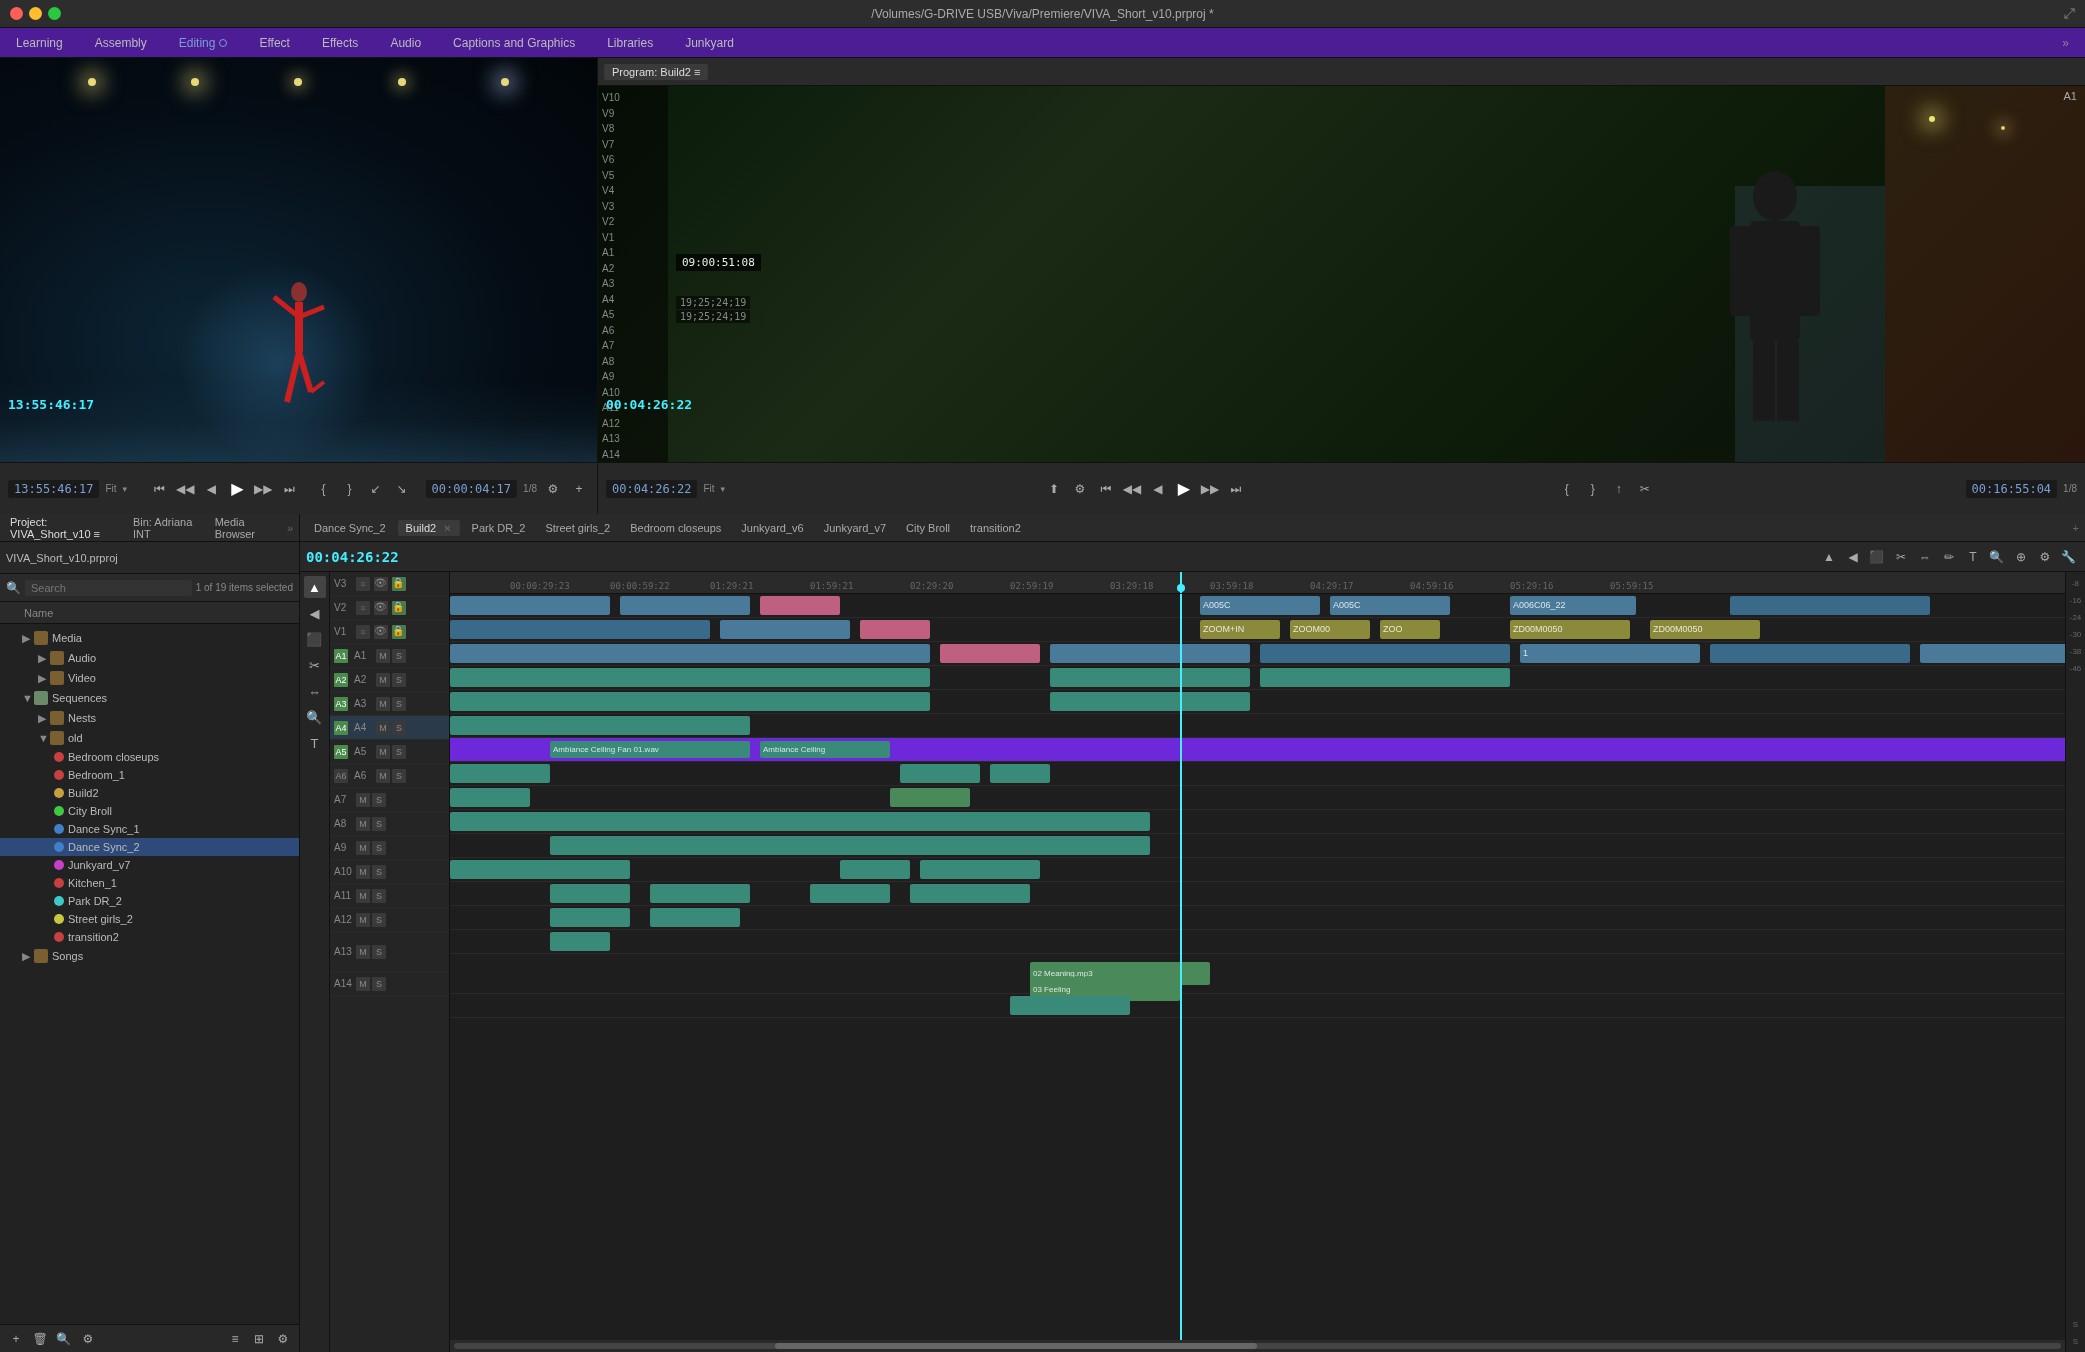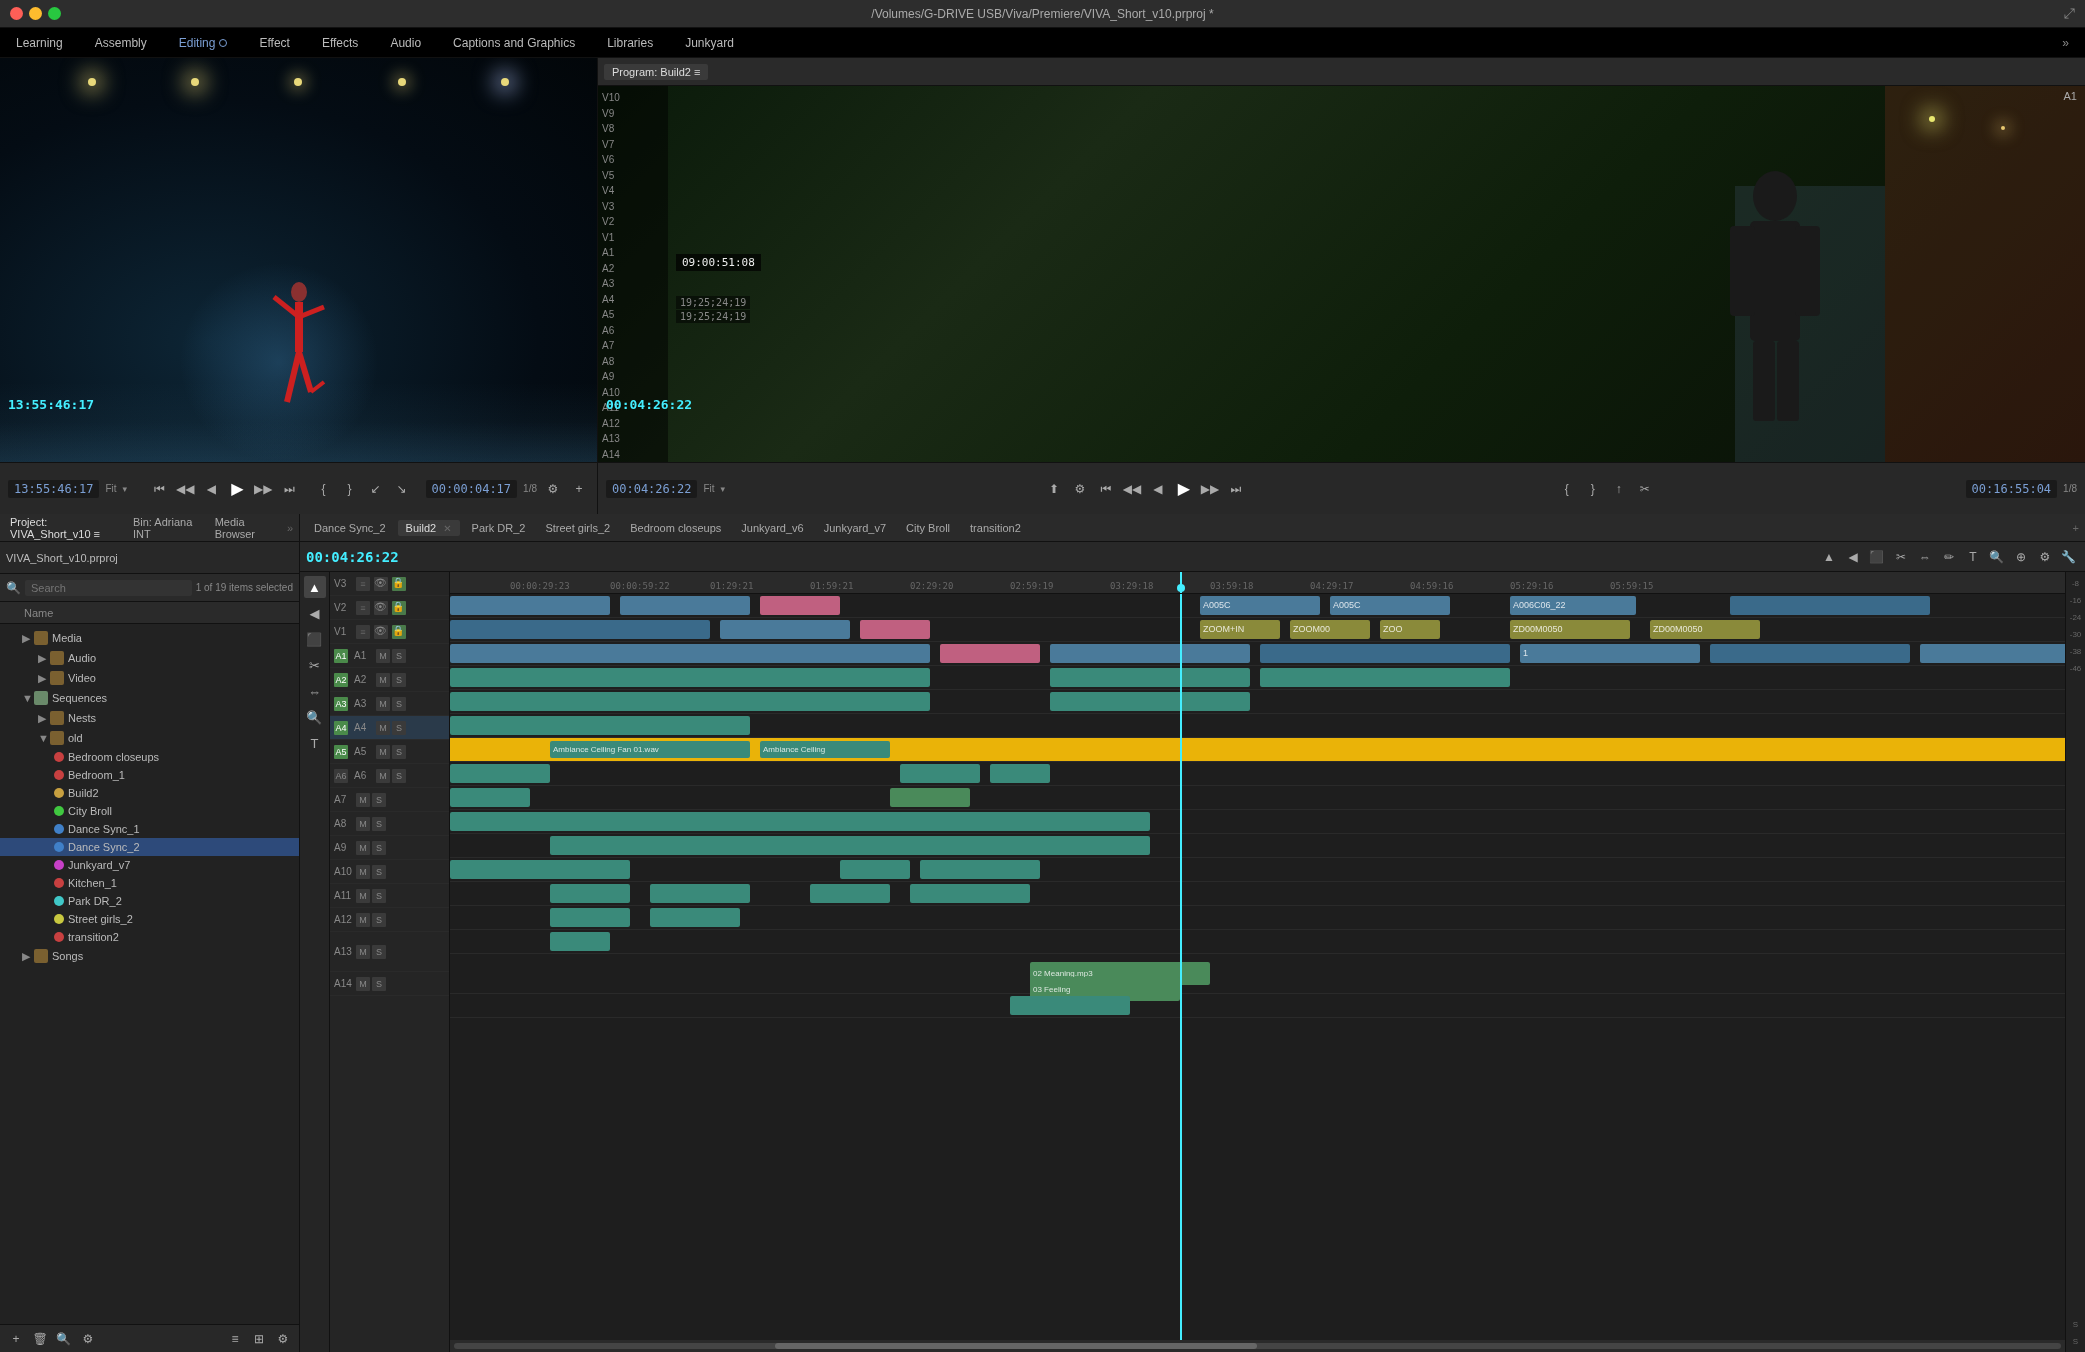--- a/index.html
+++ b/index.html
@@ -45,21 +45,21 @@
     #expand-btn {
       position: absolute;
       right: 10px;
       color: #888;
       font-size: 14px;
       cursor: pointer;
     }
 
     
     #menu-bar {
-      background: #000000;
+      background: #4c1d95;
       height: 30px;
       display: flex;
       align-items: center;
       padding: 0 10px;
       border-bottom: 1px solid #111;
       gap: 20px;
     }
     .menu-item {
       color: #bbb;
       font-size: 12px;
@@ -1199,21 +1199,21 @@
 
           <div class="track-row">
             <div class="track-clip clip-teal" style="left:0;width:480px;"></div>
             <div class="track-clip clip-teal" style="left:600px;width:200px;"></div>
           </div>
 
           <div class="track-row">
             <div class="track-clip clip-teal" style="left:0;width:300px;"></div>
           </div>
 
-          <div class="track-row" style="background:#eab308;">
+          <div class="track-row" style="background:#6d28d9;">
             <div class="track-clip clip-teal" style="left:100px;width:200px;height:70%;top:15%;font-size:8px;">Ambiance Ceiling Fan 01.wav</div>
             <div class="track-clip clip-teal" style="left:310px;width:130px;height:70%;top:15%;font-size:8px;">Ambiance Ceiling</div>
           </div>
 
           <div class="track-row">
             <div class="track-clip clip-teal" style="left:0;width:100px;"></div>
             <div class="track-clip clip-teal" style="left:450px;width:80px;"></div>
             <div class="track-clip clip-teal" style="left:540px;width:60px;"></div>
           </div>
 

